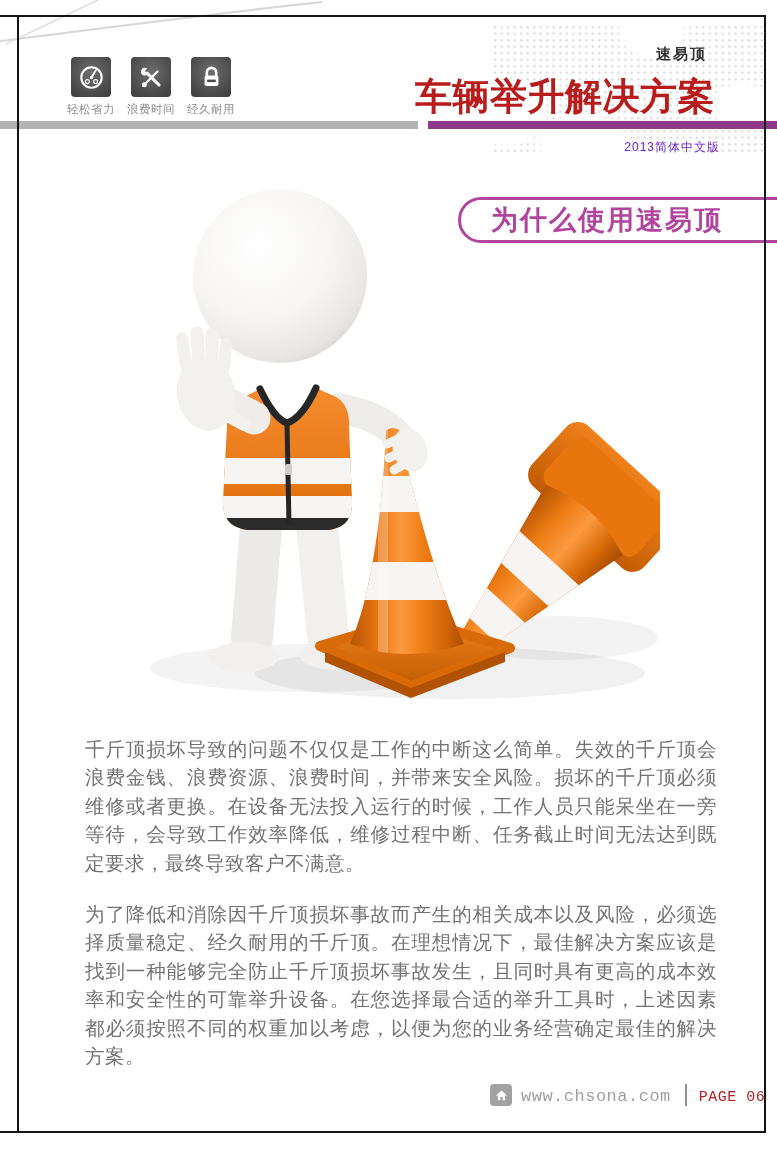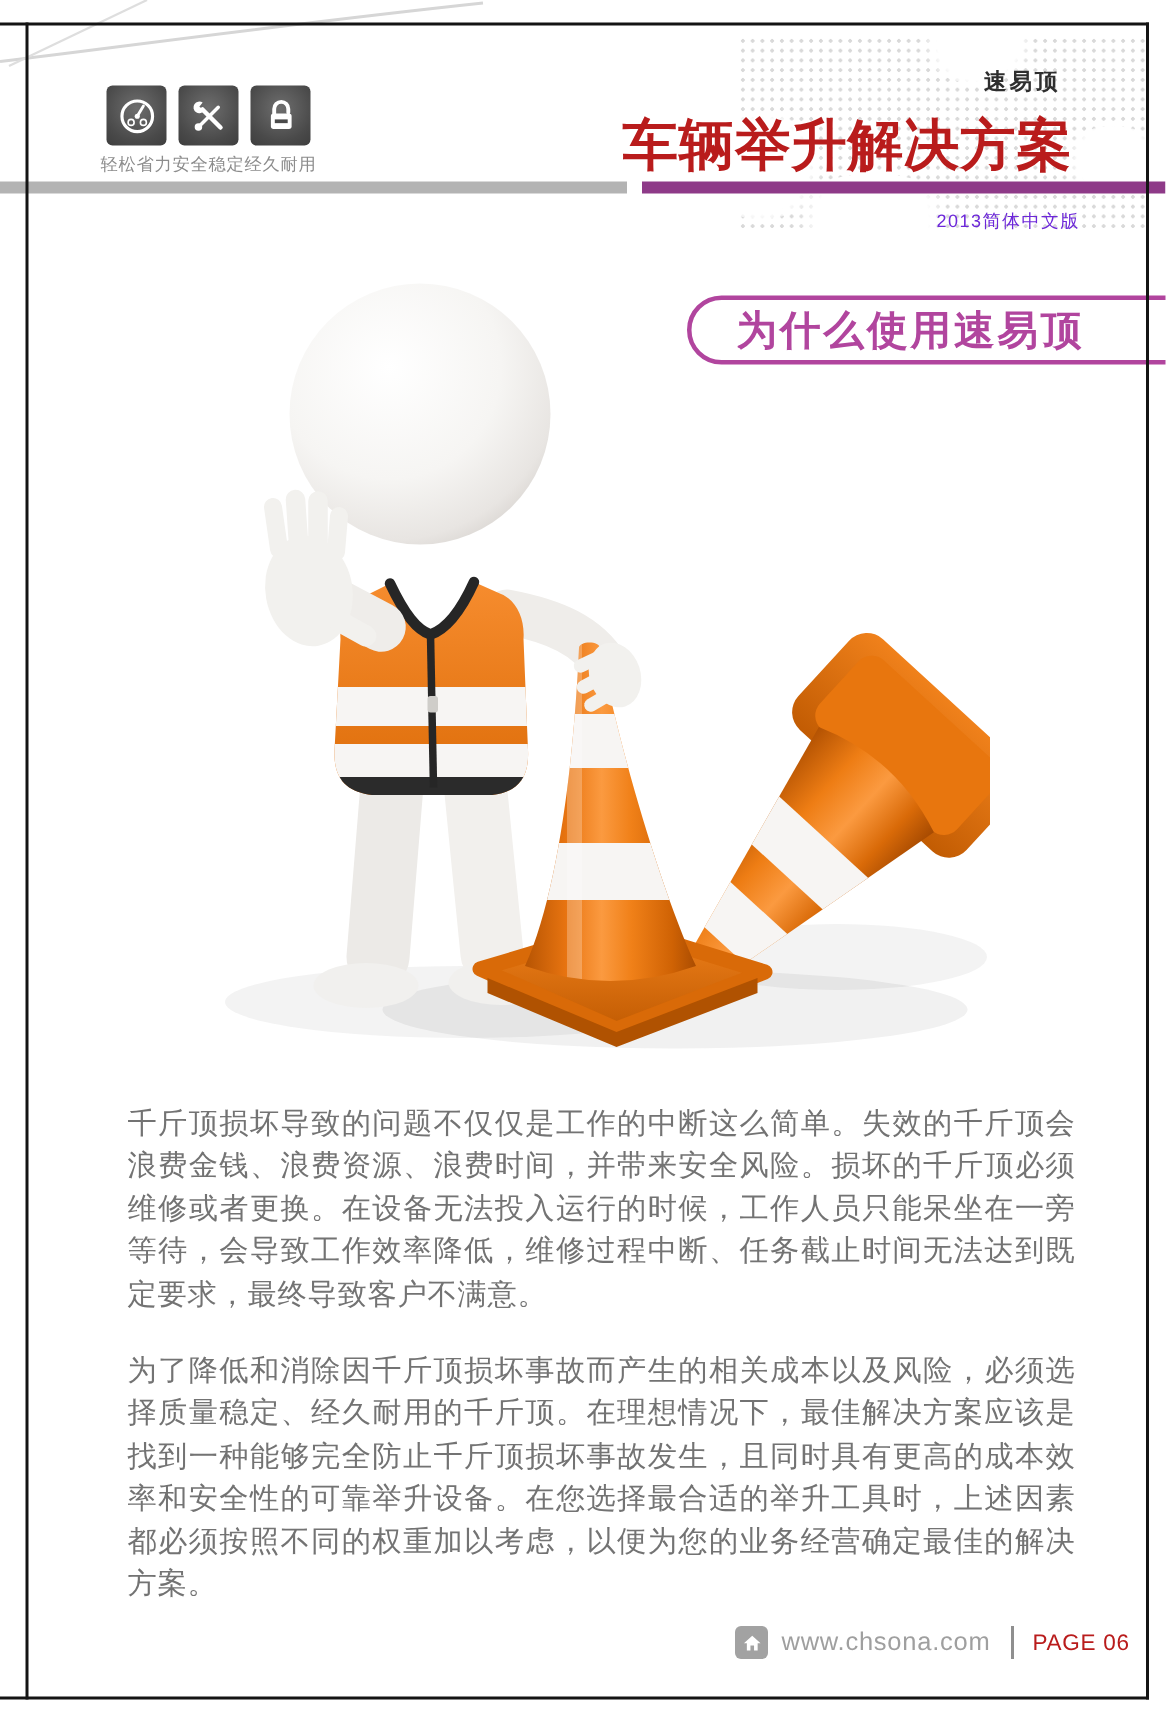--- a/index.html
+++ b/index.html
@@ -2,21 +2,21 @@
 <html><head>
 <meta charset="utf-8">
 <style>
   html,body{margin:0;padding:0;width:777px;height:1149px;background:#ffffff;overflow:hidden;
     font-family:"Liberation Sans","DejaVu Sans",sans-serif;position:relative;}
   
   .frame-line{position:absolute;background:#141414;z-index:30;}
   
   #swoosh{position:absolute;left:0;top:0;z-index:1;}
   
-  .features{position:absolute;left:67px;top:57px;display:flex;gap:0;z-index:3;}
+  .features{position:absolute;left:67px;top:57px;display:flex;gap:12px;z-index:3;}
   .feature{width:48px;display:flex;flex-direction:column;align-items:center;}
   .tile{width:40px;height:40px;border-radius:4px;
     background:radial-gradient(circle at 50% 38%, #6e6e6e, #4a4a4a 68%, #3e3e3e);
     display:flex;align-items:center;justify-content:center;}
   .feature-label{margin-top:5px;font-size:11.5px;color:#8c8c8c;white-space:nowrap;letter-spacing:0.5px;}
   
   .dotmap{position:absolute;left:492px;top:24px;width:272px;height:128px;z-index:0;
     background-image:radial-gradient(#d9d9d9 1.1px, rgba(255,255,255,0) 1.3px);
     background-size:6.5px 6.5px;}
   .dotmap .blob{position:absolute;border-radius:50%;background:radial-gradient(circle,#ffffff 55%,rgba(255,255,255,0) 75%);}
@@ -29,21 +29,21 @@
   
   .section-pill{position:absolute;left:458px;top:197px;width:345px;height:46px;border:3px solid #b1459e;
     border-radius:24px;box-sizing:border-box;display:flex;align-items:center;padding-left:30px;z-index:2;background:#fff;}
   .section-pill span{font-size:27px;font-weight:bold;color:#b1459e;letter-spacing:2px;}
   
   .para{position:absolute;left:85px;width:632px;font-size:19.5px;line-height:28.4px;color:#737373;
     text-align:justify;letter-spacing:0.5px;z-index:2;}
   #para1{top:735px;}
   #para2{top:900px;}
   
-  .footer{position:absolute;left:490px;top:1084px;display:flex;align-items:center;z-index:2;}
+  .footer{position:absolute;left:490px;top:1084px;display:flex;align-items:flex-end;z-index:2;font-family:Liberation Mono, monospace;}
   .home-tile{width:22px;height:22px;background:#a2a2a2;border-radius:4px;display:flex;align-items:center;justify-content:center;}
   .site{margin-left:9px;font-size:17px;color:#9f9f9f;letter-spacing:0.5px;}
   .foot-div{width:2px;height:22px;background:#8f8f8f;margin:0 12px 0 14px;}
   .page-num{font-size:15px;color:#b91c1c;letter-spacing:0.5px;}
   #figure-svg{position:absolute;left:120px;top:170px;z-index:1;}
 </style>
 </head>
 <body>
 
 <svg id="swoosh" width="330" height="130" viewBox="0 0 330 130">
@@ -78,21 +78,21 @@
   </div>
   <div class="feature">
     <div class="tile">
       <svg width="27" height="27" viewBox="0 0 27 27">
         <path d="M10.2 9.6 A3.9 3.9 0 1 1 9.1 4.4 L6.9 7.2 L9.5 9.0 Z" fill="#fff"></path>
         <line x1="9" y1="9" x2="21" y2="21" stroke="#fff" stroke-width="3" stroke-linecap="round"></line>
         <line x1="7.5" y1="19.5" x2="19.5" y2="7.5" stroke="#fff" stroke-width="2.3" stroke-linecap="round"></line>
         <circle cx="6.3" cy="20.7" r="2.5" fill="#fff"></circle>
       </svg>
     </div>
-    <div class="feature-label">安全稳定</div>
+    <div class="feature-label">浪费时间</div>
   </div>
   <div class="feature">
     <div class="tile">
       <svg width="27" height="27" viewBox="0 0 27 27">
         <path d="M8.8 12 V8.6 a4.7 4.7 0 0 1 9.4 0 V11" fill="none" stroke="#fff" stroke-width="2.6" stroke-linecap="round"></path>
         <rect x="6.6" y="11.6" width="13.8" height="10.4" rx="1.8" fill="#fff"></rect>
         <rect x="9.2" y="15.6" width="8.6" height="2.5" fill="#4a4a4a"></rect>
       </svg>
     </div>
     <div class="feature-label">经久耐用</div>

